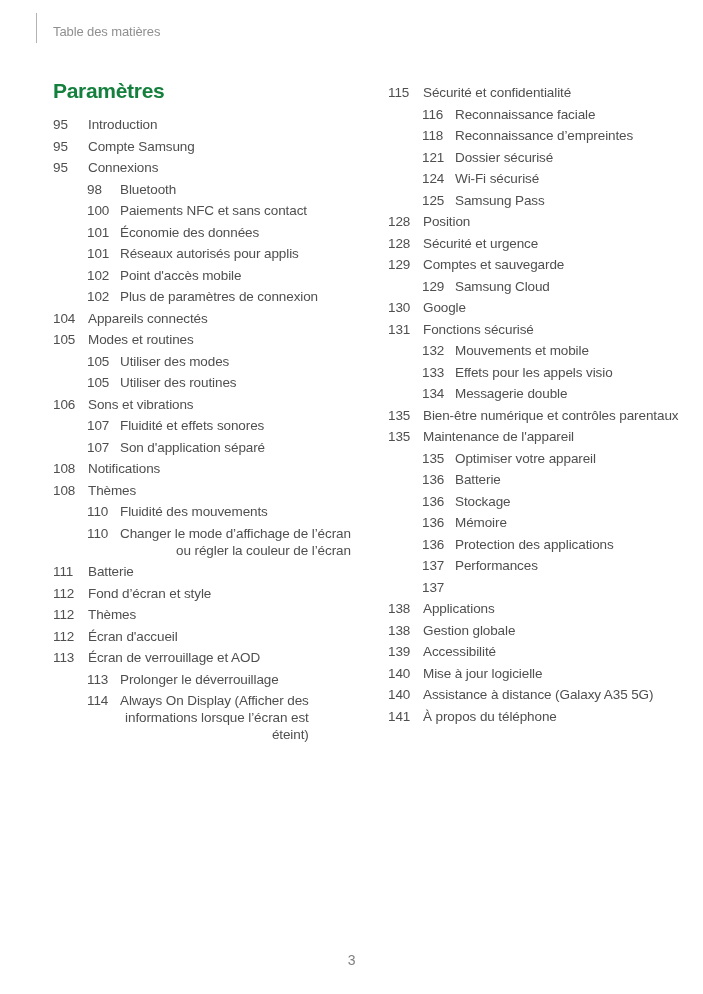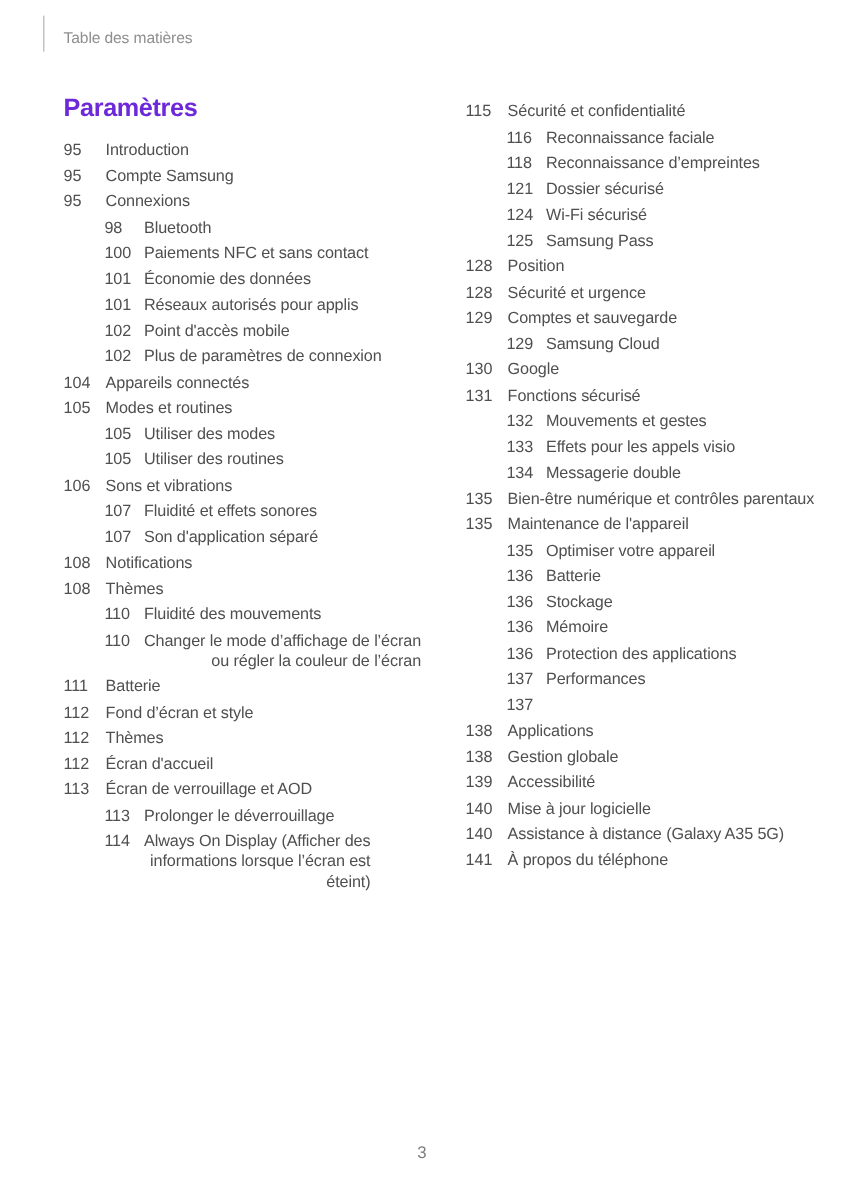--- a/index.html
+++ b/index.html
@@ -29,21 +29,21 @@
     font-size: 13px;
     color: #8f8f8f;
   }
   .col { position: absolute; }
   .col-left  { left: 53px;  top: 78px; width: 330px; }
   .col-right { left: 388px; top: 84px; width: 330px; }
   .section-title {
     font-size: 21px;
     line-height: 25px;
     font-weight: bold;
-    color: #6d28d9;
+    color: #15803d;
     letter-spacing: -0.3px;
     margin: 0 0 13px 0;
   }
   ul.toc { list-style: none; margin: 0; padding: 0; }
   li.entry {
     display: flex;
     align-items: flex-start;
     line-height: 17px;
     margin-bottom: 4.5px;
   }
@@ -272,21 +272,21 @@
           <span class="label">Google</span>
         </li>
 
         <li class="entry">
           <span class="num">131</span>
           <span class="label">Fonctions sécurisé</span>
         </li>
 
         <li class="entry lvl2">
           <span class="num">132</span>
-          <span class="label">Mouvements et gestes</span>
+          <span class="label">Mouvements et mobile</span>
         </li>
 
         <li class="entry lvl2">
           <span class="num">133</span>
           <span class="label">Effets pour les appels visio</span>
         </li>
 
         <li class="entry lvl2">
           <span class="num">134</span>
           <span class="label">Messagerie double</span>

